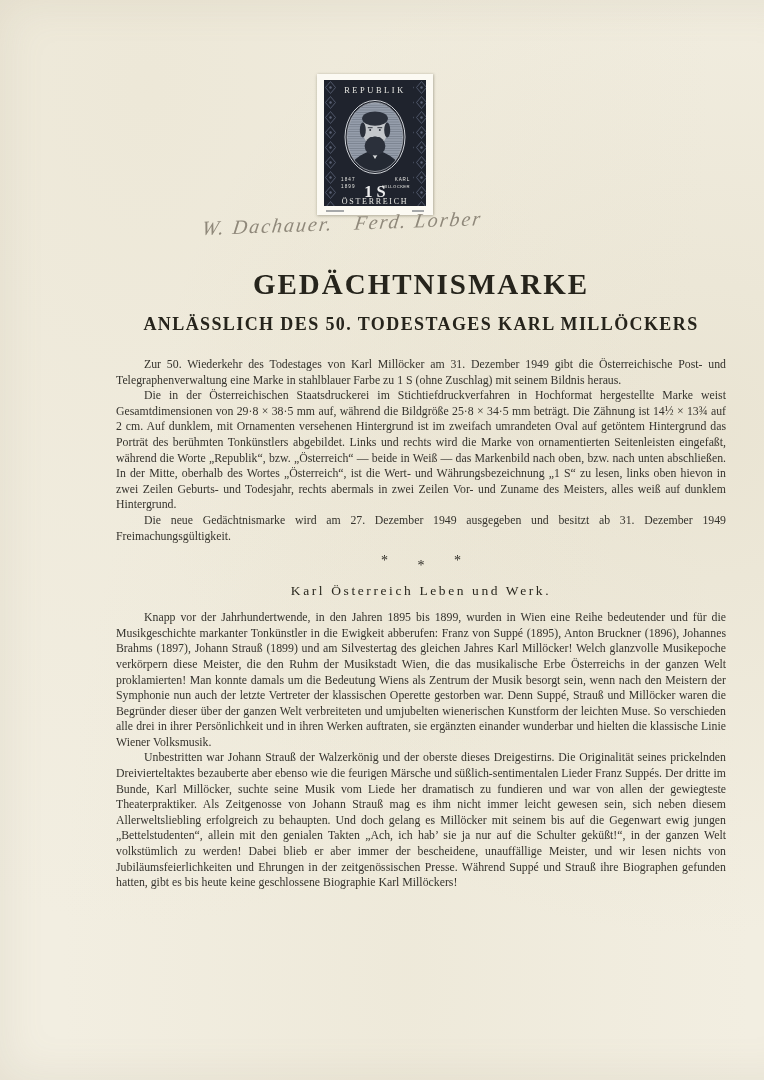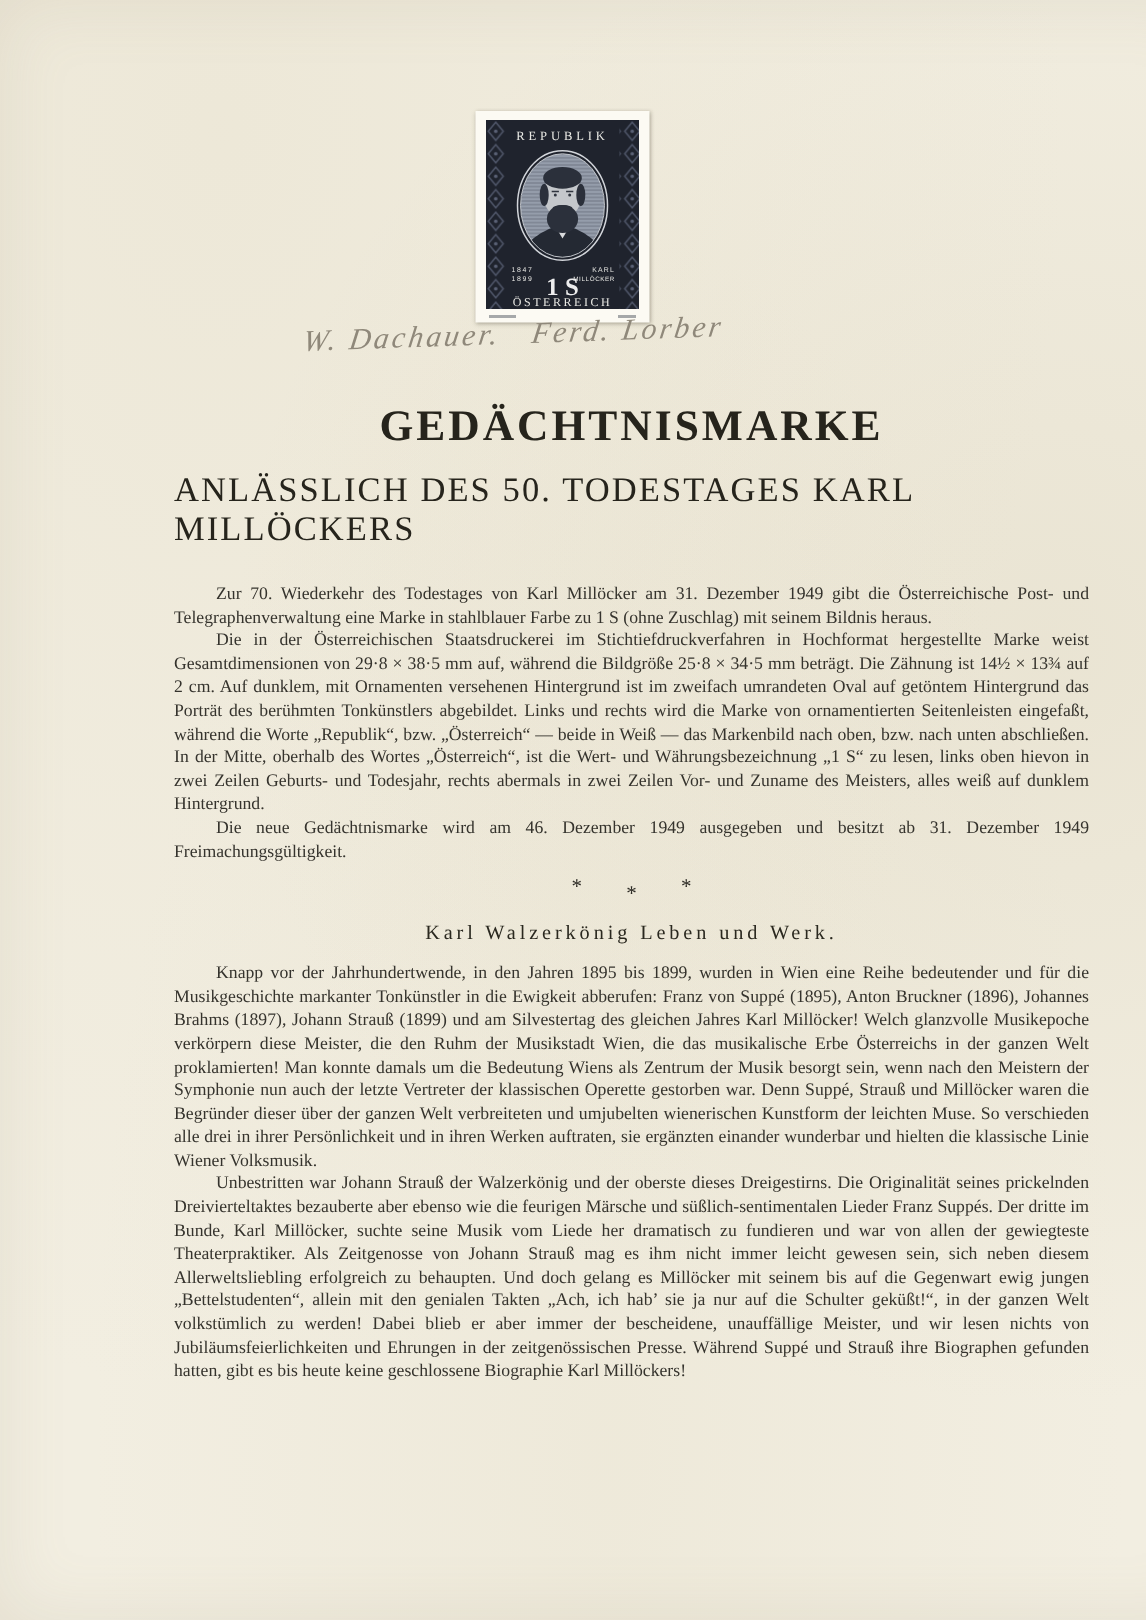--- a/index.html
+++ b/index.html
@@ -48,23 +48,23 @@
   h1.title {
     margin:268px 0 0 0;
     text-align:center;
     font-size:29px;
     font-weight:bold;
     letter-spacing:2px;
     color:#26241c;
   }
   h2.subtitle {
     margin:13px 0 0 0;
-    text-align:left;
-    font-size:23px;
-    font-weight:normal;
+    text-align:center;
+    font-size:18px;
+    font-weight:bold;
     letter-spacing:1.4px;
     color:#26241c;
   }
 
   .bodytext { margin-top:22px; }
   .bodytext p {
     margin:0;
     text-indent:28px;
     text-align:justify;
     font-size:11.8px;
@@ -148,32 +148,32 @@
     <span class="engraver-mark right"></span>
   </div>
 
   <div class="signature">W. Dachauer.   Ferd. Lorber</div>
 
   <div class="content">
     <h1 class="title">GEDÄCHTNISMARKE</h1>
     <h2 class="subtitle">ANLÄSSLICH DES 50. TODESTAGES KARL MILLÖCKERS</h2>
 
     <div class="bodytext">
-      <p>Zur 70. Wiederkehr des Todestages von Karl Millöcker am 31. Dezember 1949 gibt die Österreichische Post- und Telegraphenverwaltung eine Marke in stahlblauer Farbe zu 1 S (ohne Zuschlag) mit seinem Bildnis heraus.</p>
+      <p>Zur 50. Wiederkehr des Todestages von Karl Millöcker am 31. Dezember 1949 gibt die Österreichische Post- und Telegraphenverwaltung eine Marke in stahlblauer Farbe zu 1 S (ohne Zuschlag) mit seinem Bildnis heraus.</p>
       <p>Die in der Österreichischen Staatsdruckerei im Stichtiefdruckverfahren in Hochformat hergestellte Marke weist Gesamtdimensionen von 29·8 × 38·5 mm auf, während die Bildgröße 25·8 × 34·5 mm beträgt. Die Zähnung ist 14½ × 13¾ auf 2 cm. Auf dunklem, mit Ornamenten versehenen Hintergrund ist im zweifach umrandeten Oval auf getöntem Hintergrund das Porträt des berühmten Tonkünstlers abgebildet. Links und rechts wird die Marke von ornamentierten Seitenleisten eingefaßt, während die Worte „Republik“, bzw. „Österreich“ — beide in Weiß — das Markenbild nach oben, bzw. nach unten abschließen. In der Mitte, oberhalb des Wortes „Österreich“, ist die Wert- und Währungsbezeichnung „1 S“ zu lesen, links oben hievon in zwei Zeilen Geburts- und Todesjahr, rechts abermals in zwei Zeilen Vor- und Zuname des Meisters, alles weiß auf dunklem Hintergrund.</p>
-      <p>Die neue Gedächtnismarke wird am 46. Dezember 1949 ausgegeben und besitzt ab 31. Dezember 1949 Freimachungsgültigkeit.</p>
+      <p>Die neue Gedächtnismarke wird am 27. Dezember 1949 ausgegeben und besitzt ab 31. Dezember 1949 Freimachungsgültigkeit.</p>
     </div>
 
     <div class="separator">
       <span>*</span>
       <span>*</span>
       <span>*</span>
     </div>
 
-    <h3 class="section-heading">Karl Walzerkönig Leben und Werk.</h3>
+    <h3 class="section-heading">Karl Österreich Leben und Werk.</h3>
 
     <div class="bodytext" style="margin-top:0">
       <p>Knapp vor der Jahrhundertwende, in den Jahren 1895 bis 1899, wurden in Wien eine Reihe bedeutender und für die Musikgeschichte markanter Tonkünstler in die Ewigkeit abberufen: Franz von Suppé (1895), Anton Bruckner (1896), Johannes Brahms (1897), Johann Strauß (1899) und am Silvestertag des gleichen Jahres Karl Millöcker! Welch glanzvolle Musikepoche verkörpern diese Meister, die den Ruhm der Musikstadt Wien, die das musikalische Erbe Österreichs in der ganzen Welt proklamierten! Man konnte damals um die Bedeutung Wiens als Zentrum der Musik besorgt sein, wenn nach den Meistern der Symphonie nun auch der letzte Vertreter der klassischen Operette gestorben war. Denn Suppé, Strauß und Millöcker waren die Begründer dieser über der ganzen Welt verbreiteten und umjubelten wienerischen Kunstform der leichten Muse. So verschieden alle drei in ihrer Persönlichkeit und in ihren Werken auftraten, sie ergänzten einander wunderbar und hielten die klassische Linie Wiener Volksmusik.</p>
       <p>Unbestritten war Johann Strauß der Walzerkönig und der oberste dieses Dreigestirns. Die Originalität seines prickelnden Dreivierteltaktes bezauberte aber ebenso wie die feurigen Märsche und süßlich-sentimentalen Lieder Franz Suppés. Der dritte im Bunde, Karl Millöcker, suchte seine Musik vom Liede her dramatisch zu fundieren und war von allen der gewiegteste Theaterpraktiker. Als Zeitgenosse von Johann Strauß mag es ihm nicht immer leicht gewesen sein, sich neben diesem Allerweltsliebling erfolgreich zu behaupten. Und doch gelang es Millöcker mit seinem bis auf die Gegenwart ewig jungen „Bettelstudenten“, allein mit den genialen Takten „Ach, ich hab’ sie ja nur auf die Schulter geküßt!“, in der ganzen Welt volkstümlich zu werden! Dabei blieb er aber immer der bescheidene, unauffällige Meister, und wir lesen nichts von Jubiläumsfeierlichkeiten und Ehrungen in der zeitgenössischen Presse. Während Suppé und Strauß ihre Biographen gefunden hatten, gibt es bis heute keine geschlossene Biographie Karl Millöckers!</p>
     </div>
   </div>
 
 </div>
 
 </body></html>

